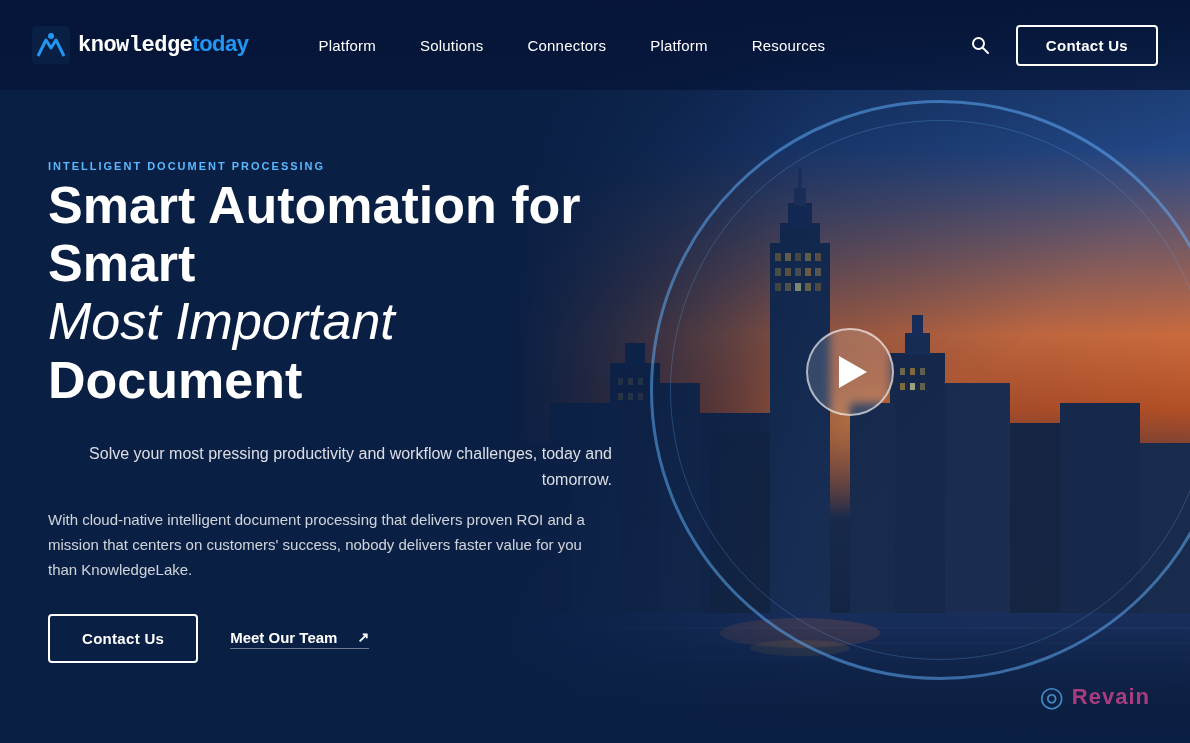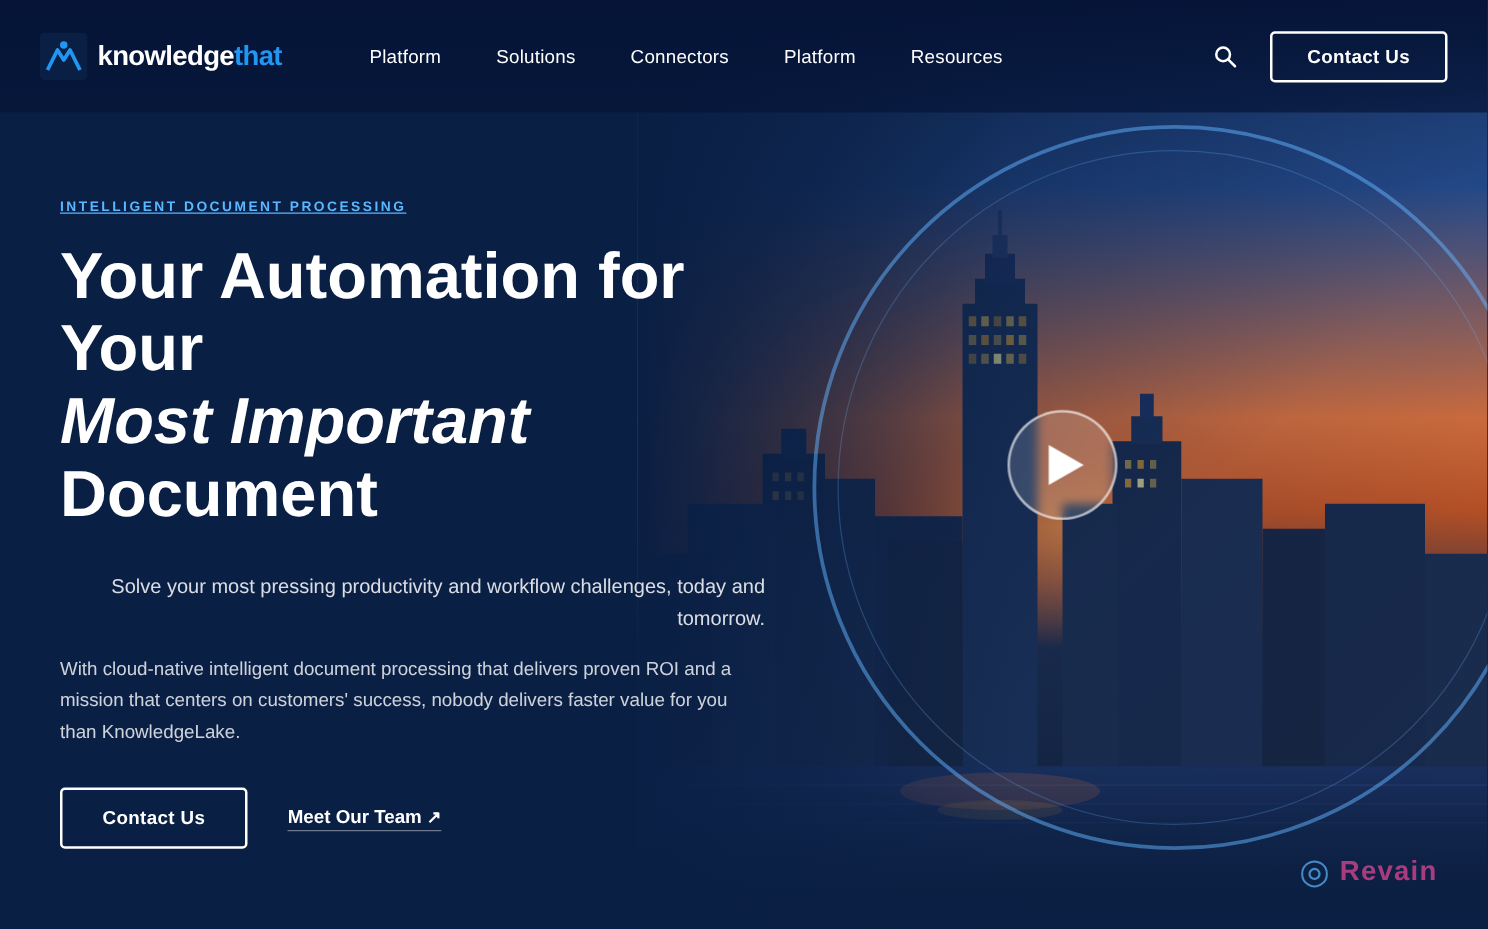--- a/index.html
+++ b/index.html
@@ -36,20 +36,21 @@
       font-size: 22px;
       font-weight: 900;
       color: #fff;
       letter-spacing: -0.5px;
       line-height: 1;
     }
 
     .logo-text span.kl-knowledge {
       color: #fff;
       font-weight: 900;
+      font-family: Liberation Mono, monospace;
     }
     .logo-text span.kl-lake {
       color: #2196f3;
       font-weight: 900;
     }
 
     
     .logo-icon {
       width: 38px;
       height: 38px;
@@ -184,35 +185,34 @@
       padding: 60px 48px 60px 48px;
       z-index: 5;
     }
 
     .tag-line {
       font-size: 11px;
       font-weight: 700;
       letter-spacing: 2px;
       color: #5bb8ff;
       text-transform: uppercase;
-      margin-bottom: 20px;
-      text-decoration: underline;
+      margin-bottom: 4px;
     }
 
     .hero-title {
       font-size: 52px;
       font-weight: 800;
       line-height: 1.12;
       color: #fff;
       margin-bottom: 32px;
     }
 
     .hero-title .italic-part {
       font-style: italic;
-      font-weight: 700;
+      font-weight: 400;
       color: #fff;
     }
 
     .hero-subtitle {
       font-size: 16px;
       font-weight: 400;
       line-height: 1.6;
       color: rgba(255,255,255,0.85);
       margin-bottom: 16px;
       max-width: 580px;
@@ -243,21 +243,21 @@
       padding: 14px 32px;
       border-radius: 4px;
       cursor: pointer;
       letter-spacing: 0.3px;
       transition: background 0.2s;
     }
 
     .meet-team-link {
       display: flex;
       align-items: center;
-      gap: 4px;
+      gap: 20px;
       color: #fff;
       font-size: 15px;
       font-weight: 600;
       cursor: pointer;
       text-decoration: none;
       border-bottom: 1px solid rgba(255,255,255,0.4);
       padding-bottom: 2px;
     }
 
     .ext-arrow {
@@ -342,21 +342,21 @@
 <body>
 
 <header>
   <div class="logo-wrap">
     <svg class="logo-icon" viewBox="0 0 38 38" fill="none" xmlns="http://www.w3.org/2000/svg">
       <rect width="38" height="38" rx="4" fill="#0a1f44"></rect>
       <path d="M6 30 L14 14 L19 22 L24 14 L32 30" stroke="#2196f3" stroke-width="3" fill="none" stroke-linejoin="round"></path>
       <circle cx="19" cy="10" r="3" fill="#2196f3"></circle>
     </svg>
     <span class="logo-text">
-      <span class="kl-knowledge">knowledge</span><span class="kl-lake">that</span>
+      <span class="kl-knowledge">knowledge</span><span class="kl-lake">today</span>
     </span>
   </div>
 
   <nav>
     <a class="nav-item">Platform</a>
     <a class="nav-item">Solutions</a>
     <a class="nav-item">Connectors</a>
     <a class="nav-item">Platform</a>
     <a class="nav-item">Resources</a>
   </nav>
@@ -477,21 +477,21 @@
   <div class="revain-area">
     <span class="revain-icon">◎</span>
     <span class="revain-text">Revain</span>
   </div>
 </div>
 
 <div class="hero-content">
   <p class="tag-line">INTELLIGENT DOCUMENT PROCESSING</p>
 
   <h1 class="hero-title">
-    <span>Your Automation for Your</span><br>
+    <span>Smart Automation for Smart</span><br>
     <span class="italic-part">Most Important</span><span> Document</span><br>
   </h1>
 
   <p class="hero-subtitle">Solve your most pressing productivity and workflow challenges, today and tomorrow.</p>
   <p class="hero-body">With cloud-native intelligent document processing that delivers proven ROI and a mission that centers on customers' success, nobody delivers faster value for you than KnowledgeLake.</p>
 
   <div class="hero-actions">
     <button class="contact-us-btn">Contact Us</button>
     <a class="meet-team-link">
       <span>Meet Our Team</span>

